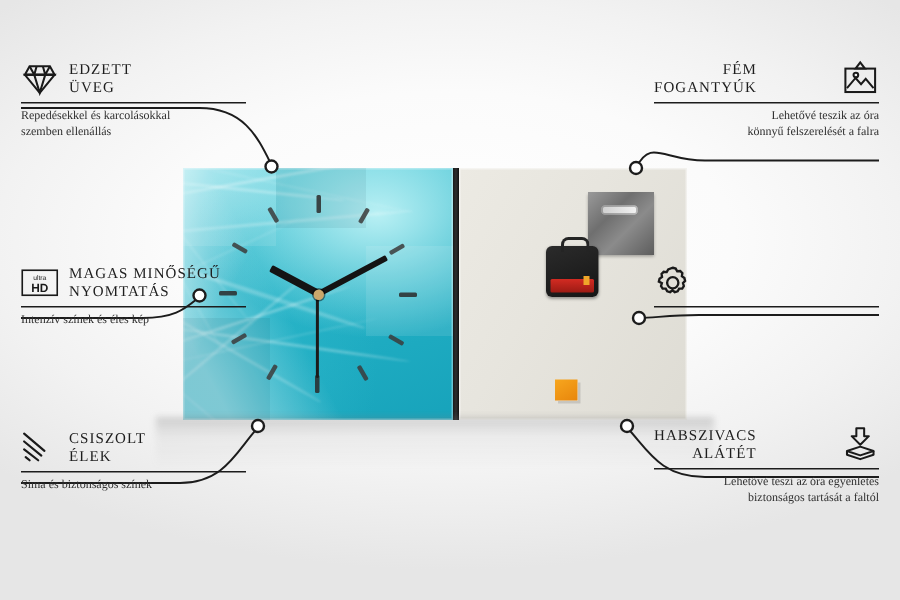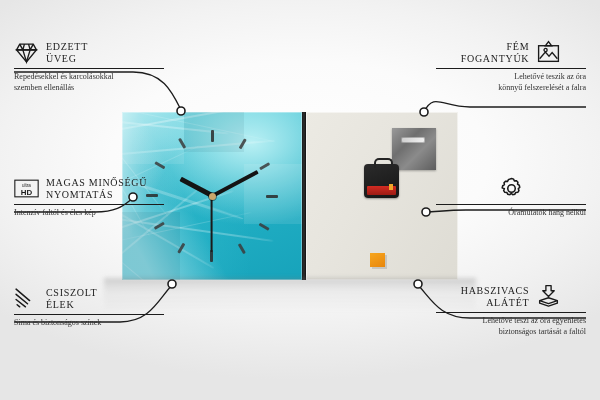--- a/index.html
+++ b/index.html
@@ -94,21 +94,21 @@
   .surface{
     position:absolute;left:104px;top:278px;width:372px;height:34px;
     background:linear-gradient(180deg,rgba(120,120,120,.30) 0%,rgba(150,150,150,.10) 38%,rgba(255,255,255,0) 100%);
     filter:blur(2px);
   }
 
   
   .callout{position:absolute;}
   .callout .head{display:flex;align-items:center;gap:7px;}
   .callout.left .head{justify-content:flex-start;}
-  .callout.right .head{justify-content:center;}
+  .callout.right .head{justify-content:space-between;}
   .ttl{
     font-size:10px;letter-spacing:.7px;color:#1d1d1d;line-height:12px;font-weight:400;
     text-transform:uppercase;white-space:pre-line;
   }
   .callout.right .ttl{text-align:right;}
   .rule{height:1.3px;background:#1c1c1c;margin:3px 0 3px;}
   .desc{font-size:8px;line-height:10.5px;color:#303030;white-space:pre-line;}
   .callout.right .desc{text-align:right;}
   .ico{width:25px;height:25px;flex:0 0 25px;display:block;}
   .ico svg{width:25px;height:25px;display:block;}
@@ -220,21 +220,21 @@
         <svg viewBox="0 0 30 24">
           <rect x="1" y="2" width="28" height="20" fill="none" stroke="#1a1a1a" stroke-width="1.3"></rect>
           <text x="15" y="10" text-anchor="middle" font-family="Liberation Sans, sans-serif" font-size="5.4" fill="#1a1a1a">ultra</text>
           <text x="15" y="19.5" text-anchor="middle" font-family="Liberation Sans, sans-serif" font-size="9.5" font-weight="bold" fill="#1a1a1a">HD</text>
         </svg>
       </span>
       <span class="ttl">MAGAS MINŐSÉGŰ
 NYOMTATÁS</span>
     </div>
     <div class="rule"></div>
-    <div class="desc">Intenzív faltól és éles kép</div>
+    <div class="desc">Intenzív színek és éles kép</div>
   </div>
 
   <div class="callout left" style="left:14px;top:286px;width:150px;">
     <div class="head">
       <span class="ico">
         <svg viewBox="0 0 24 24">
             <g stroke="#1a1a1a" stroke-width="1.4" fill="none" stroke-linecap="round">
           <path d="M2 3 L15 14"></path>
               <path d="M2 8 L13 17"></path>
               <path d="M2 13 L11 20"></path>
@@ -274,21 +274,20 @@
       <span class="ico">
         <svg viewBox="0 0 24 24">
             <g fill="none" stroke="#1a1a1a" stroke-width="1.5">
           <path d="M12 2.4l1.9.55.95 1.7 1.95-.15 1.35 1.4-.3 1.95 1.6 1.05.45 1.9-1.35 1.4.55 1.9-1.05 1.6-1.95.1-.95 1.7-1.9.5-1.45-1.3-1.45 1.3-1.9-.5-.95-1.7-1.95-.1-1.05-1.6.55-1.9L3.1 11.3l.45-1.9L5.15 8.35l-.3-1.95 1.35-1.4 1.95.15.95-1.7z"></path>
           <circle cx="12" cy="12" r="3.6"></circle>
         </g>
           </svg>
       </span>
     </div>
     <div class="rule"></div>
-    <div class="desc">Óramutatók hang nélkül</div>
   </div>
 
   <div class="callout right" style="left:436px;top:284px;width:150px;">
     <div class="head">
       <span class="ttl">HABSZIVACS
 ALÁTÉT</span>
       <span class="ico">
         <svg viewBox="0 0 24 24">
             <g fill="none" stroke="#1a1a1a" stroke-width="1.3" stroke-linejoin="round">
           <path d="M9.5 1.5h5v5h3L12 12 6.5 6.5h3z"></path>

